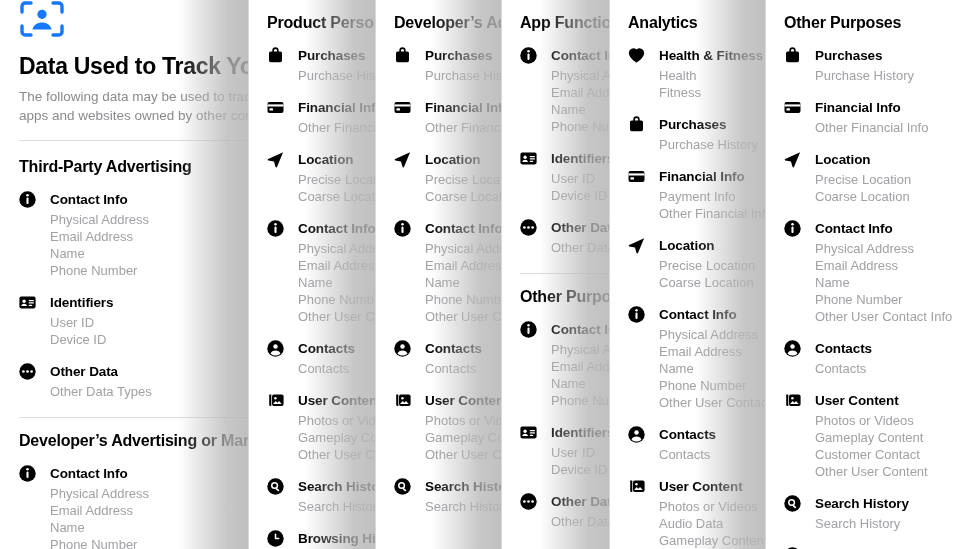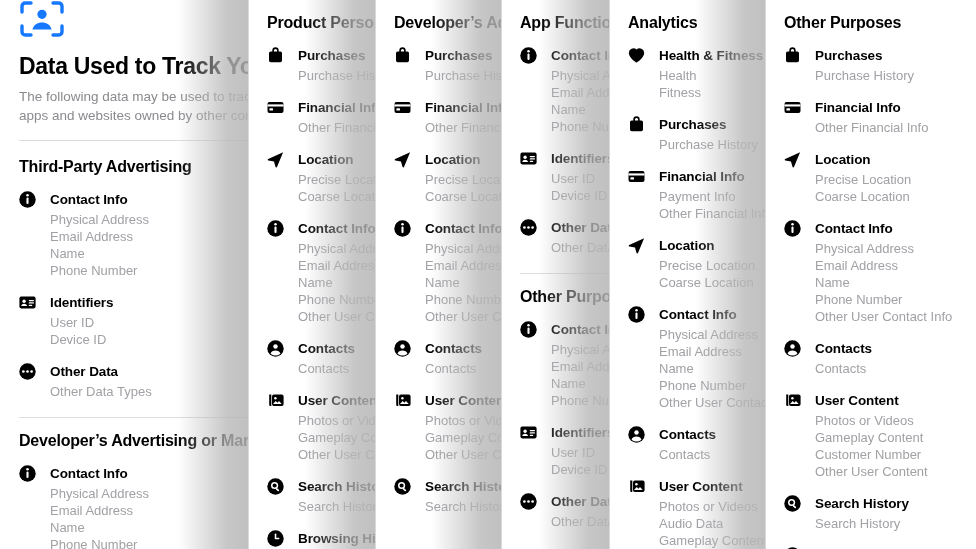--- a/index.html
+++ b/index.html
@@ -780,21 +780,21 @@
                 <rect x="5" y="2.6" width="11.6" height="11.3" rx="1.9"></rect>
                 <circle cx="8.4" cy="6.3" r="1.25" fill="#fff"></circle>
                 <path d="M6 12.1l2.7-3.2 1.7 1.9 1.6-1.9 2.7 3.2z" fill="#fff"></path>
               </svg>
             </span>
             <span class="cat-label">User Content</span>
           </div>
           <div class="cat-items">
             <div class="cat-item">Photos or Videos</div>
             <div class="cat-item">Gameplay Content</div>
-            <div class="cat-item">Customer Number</div>
+            <div class="cat-item">Customer Contact</div>
             <div class="cat-item">Other User Content</div>
           </div>
         </div>
         <div class="cat">
           <div class="cat-head">
             <span class="cat-icon">
               <svg width="17" height="17" viewBox="0 0 17 17" fill="#000">
                 <circle cx="8.5" cy="8.5" r="8.2"></circle>
                 <circle cx="7.6" cy="7.5" r="2.85" fill="none" stroke="#fff" stroke-width="1.5"></circle>
                 <rect x="9.5" y="9.6" width="4.0" height="1.7" rx="0.85" fill="#fff" transform="rotate(42 9.5 9.6)"></rect>

